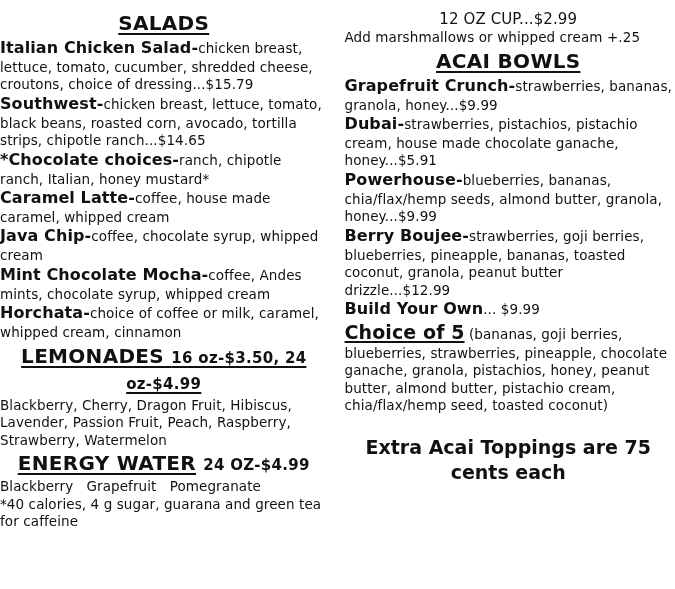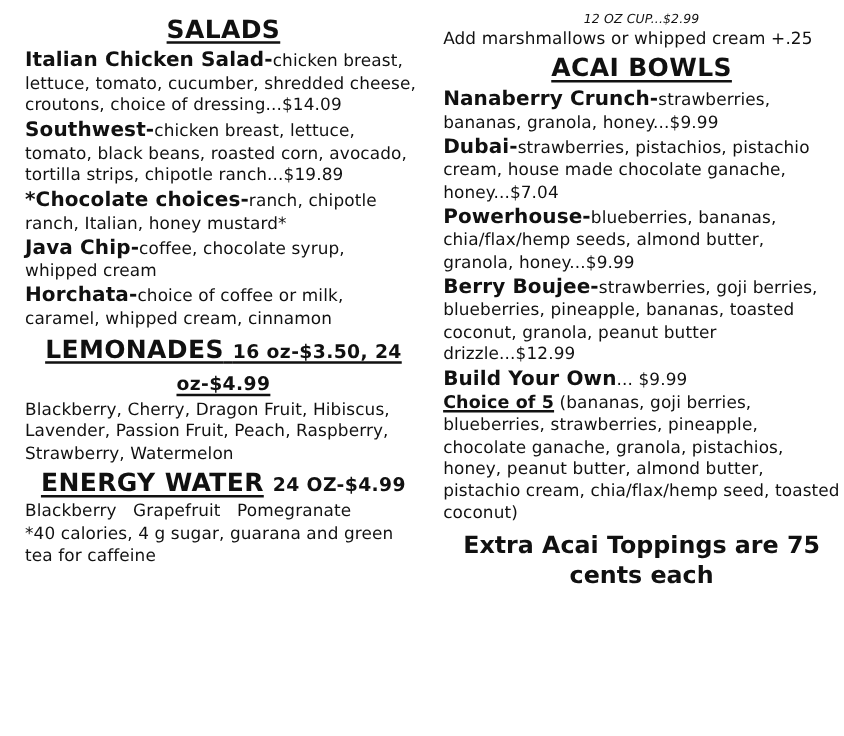--- a/index.html
+++ b/index.html
@@ -8,21 +8,21 @@
     width: 675px;
     height: 589px;
     overflow: hidden;
     font-family: "DejaVu Sans", sans-serif;
     color: #111111;
   }
   .menu {
     display: flex;
     width: 675px;
     height: 530px;
-    padding: 9px 3px 0 20px;
+    padding: 9px 3px 0 0;
     gap: 17px;
   }
   .col { flex: 1; min-width: 0; }
   .hdr {
     text-align: center;
     font-size: 20px;
     font-weight: bold;
     line-height: 1.3;
     margin: 1px 0 2px 0;
     letter-spacing: 0.3px;
@@ -33,52 +33,54 @@
     text-underline-offset: 3px;
   }
   .item, .para {
     font-size: 13.5px;
     line-height: 1.3;
     letter-spacing: 0.1px;
   }
   .nm { font-size: 16px; font-weight: bold; }
   .hdr .price-sm { font-size: 15px; font-weight: bold; }
   .center { text-align: center; }
-  .size-line { font-size: 10px; line-height: 1.35; font-style: italic; }
+  .size-line { font-size: 15px; line-height: 1.35; }
   .choice-lbl {
-    font-size: 14px; font-weight: bold;
+    font-size: 19px; font-weight: bold;
     text-decoration: underline;
     text-decoration-thickness: 2px;
     text-underline-offset: 2px;
   }
   .big-note {
     font-size: 19px;
     font-weight: bold;
     line-height: 1.3;
     text-align: center;
-    margin-top: 4px;
+    margin-top: 20px;
   }
   .prewrap { white-space: pre-wrap; }
 </style>
 </head>
 <body>
 
 <div class="menu">
 
   <div class="col">
 
     <section>
       <h2 class="hdr"><span class="u">SALADS</span></h2>
-      <p class="item"><span class="nm">Italian Chicken Salad-</span><span>chicken breast, lettuce, tomato, cucumber, shredded cheese, croutons, choice of dressing...$14.09</span></p>
-      <p class="item"><span class="nm">Southwest-</span><span>chicken breast, lettuce, tomato, black beans, roasted corn, avocado, tortilla strips, chipotle ranch...$19.89</span></p>
+      <p class="item"><span class="nm">Italian Chicken Salad-</span><span>chicken breast, lettuce, tomato, cucumber, shredded cheese, croutons, choice of dressing...$15.79</span></p>
+      <p class="item"><span class="nm">Southwest-</span><span>chicken breast, lettuce, tomato, black beans, roasted corn, avocado, tortilla strips, chipotle ranch...$14.65</span></p>
       <p class="item"><span class="nm">*Chocolate choices-</span><span>ranch, chipotle ranch, Italian, honey mustard*</span></p>
     </section>
 
     <section>
+      <p class="item"><span class="nm">Caramel Latte-</span><span>coffee, house made caramel, whipped cream</span></p>
       <p class="item"><span class="nm">Java Chip-</span><span>coffee, chocolate syrup, whipped cream</span></p>
+      <p class="item"><span class="nm">Mint Chocolate Mocha-</span><span>coffee, Andes mints, chocolate syrup, whipped cream</span></p>
       <p class="item"><span class="nm">Horchata-</span><span>choice of coffee or milk, caramel, whipped cream, cinnamon</span></p>
     </section>
 
     <section>
       <h2 class="hdr"><span class="u"><span>LEMONADES</span> <span class="price-sm">16 oz-$3.50, 24 oz-$4.99</span></span></h2>
       <p class="para">Blackberry, Cherry, Dragon Fruit, Hibiscus, Lavender, Passion Fruit, Peach, Raspberry, Strawberry, Watermelon</p>
     </section>
 
     <section>
       <h2 class="hdr"><span class="u">ENERGY WATER</span> <span class="price-sm">24 OZ-$4.99</span></h2>
@@ -90,22 +92,22 @@
 
   <div class="col">
 
     <section>
       <p class="para size-line center">12 OZ CUP...$2.99</p>
       <p class="para">Add marshmallows or whipped cream +.25</p>
     </section>
 
     <section>
       <h2 class="hdr"><span class="u">ACAI BOWLS</span></h2>
-      <p class="item"><span class="nm">Nanaberry Crunch-</span><span>strawberries, bananas, granola, honey...$9.99</span></p>
-      <p class="item"><span class="nm">Dubai-</span><span>strawberries, pistachios, pistachio cream, house made chocolate ganache, honey...$7.04</span></p>
+      <p class="item"><span class="nm">Grapefruit Crunch-</span><span>strawberries, bananas, granola, honey...$9.99</span></p>
+      <p class="item"><span class="nm">Dubai-</span><span>strawberries, pistachios, pistachio cream, house made chocolate ganache, honey...$5.91</span></p>
       <p class="item"><span class="nm">Powerhouse-</span><span>blueberries, bananas, chia/flax/hemp seeds, almond butter, granola, honey...$9.99</span></p>
       <p class="item"><span class="nm">Berry Boujee-</span><span>strawberries, goji berries, blueberries, pineapple, bananas, toasted coconut, granola, peanut butter drizzle...$12.99</span></p>
       <p class="item"><span class="nm">Build Your Own</span><span>... $9.99</span></p>
       <p class="item"><span class="choice-lbl">Choice of 5</span><span> (bananas, goji berries, blueberries, strawberries, pineapple, chocolate ganache, granola, pistachios, honey, peanut butter, almond butter, pistachio cream, chia/flax/hemp seed, toasted coconut)</span></p>
       <p class="big-note">Extra Acai Toppings are 75 cents each</p>
     </section>
 
   </div>
 
 </div>

